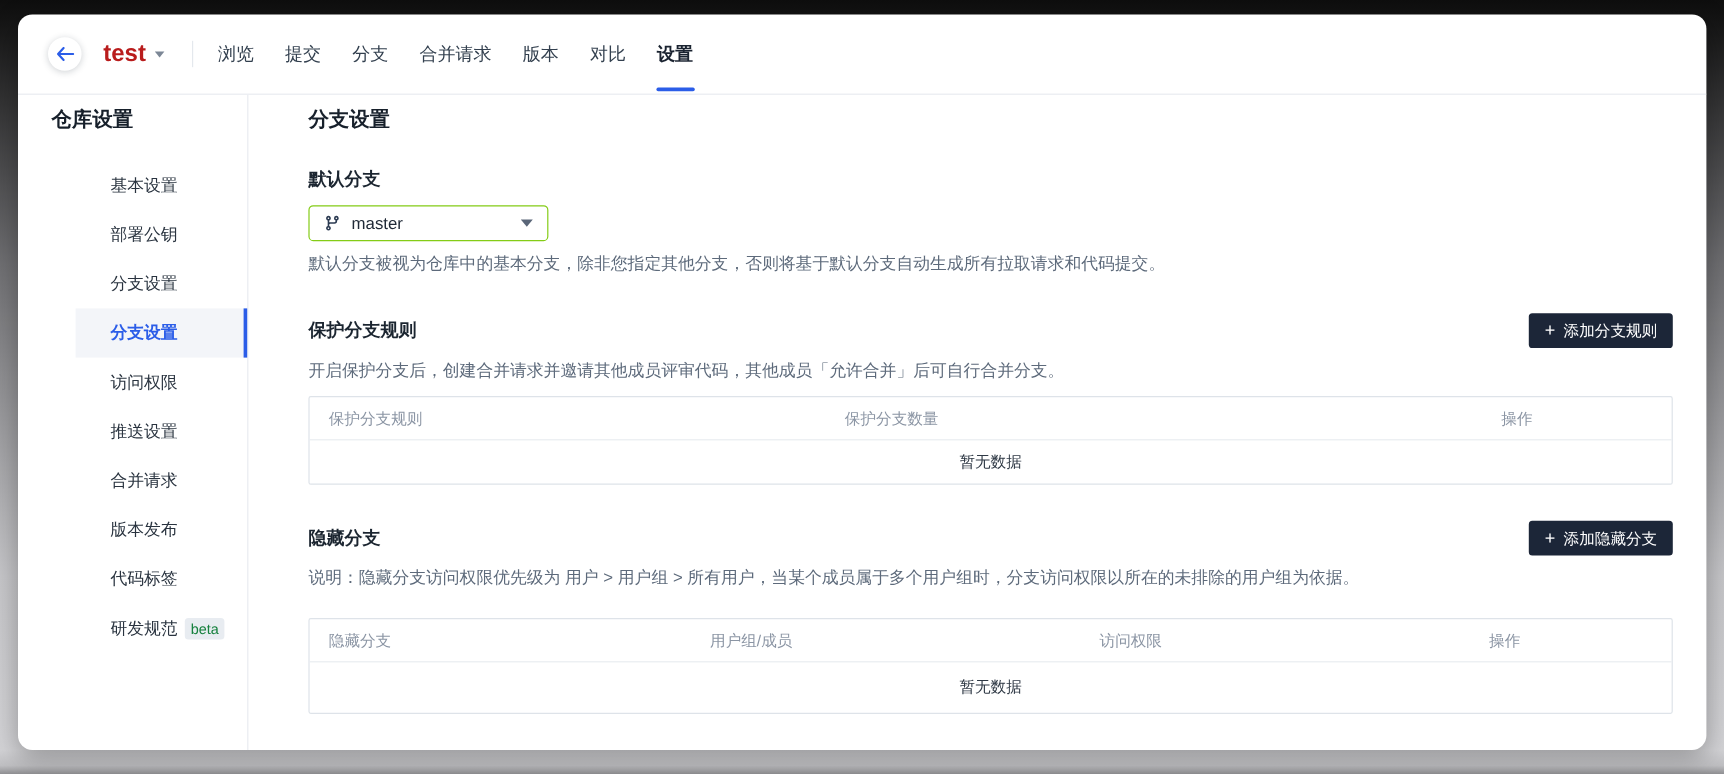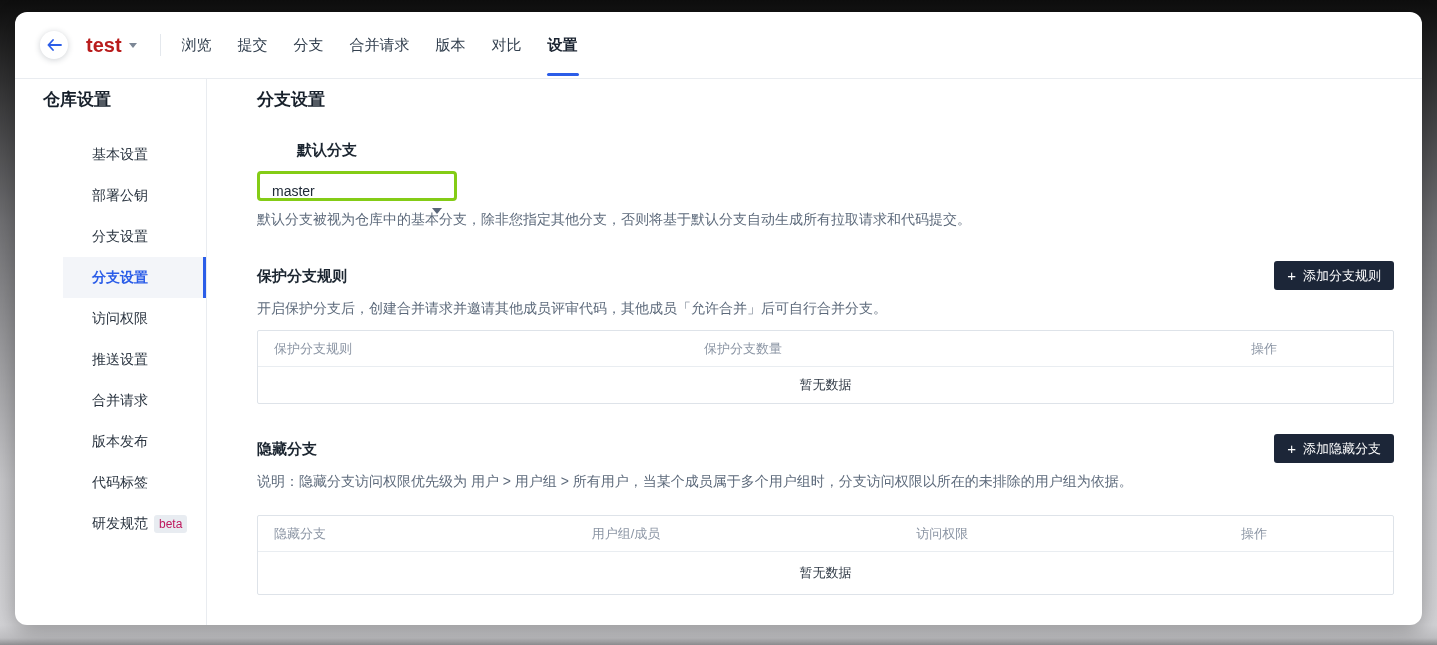--- a/index.html
+++ b/index.html
@@ -27,27 +27,27 @@
   .tab.active { font-weight:bold; color:#1a2330; }
   .tab.active::after { content:""; position:absolute; left:50%; transform:translateX(-50%); bottom:2px; width:32px; height:3px; border-radius:1.5px; background:#2b5de8; }
   
   .page-body { flex:1; display:flex; min-height:0;gap:20px; }
   .sidebar { flex:0 0 192px; border-right:1px solid #e9ecf0; padding-top:8px; }
   .sidebar-title { padding-left:28px; font-size:17px; font-weight:bold; color:#17202b; line-height:26px; }
   .sidebar-list { margin-top:21px;padding-left:48px; }
   .side-item { height:41px; display:flex; align-items:center; padding-left:29px; font-size:14px; color:#29333f; position:relative; cursor:pointer; }
   .side-item.active { color:#2b5de8; background:#f3f5f9; font-weight:bold; }
   .side-item.active::after { content:""; position:absolute; right:0; top:0; bottom:0; width:3px; background:#2b5de8; }
-  .beta-badge { margin-left:6px; background:#e8ecf1; color:#be185d; font-size:12px; font-weight:normal; line-height:16px; padding:1px 5px; border-radius:3px; }
+  .beta-badge { margin-left:6px; background:#e8ecf1; color:#15803d; font-size:12px; font-weight:normal; line-height:16px; padding:1px 5px; border-radius:3px; }
   
   .main { flex:1; padding:8px 28px 0 30px; overflow:hidden; }
   .page-title { font-size:17px; font-weight:bold; color:#17202b; line-height:26px; }
   .section-heading { font-size:15px; font-weight:bold; color:#1b2530; line-height:22px; }
-  .mt-default { margin-top:26px;margin-left:40px; }
-  .branch-select { margin-top:10px; width:200px; height:30px; border:3px solid #84cc16; border-radius:4px; display:flex; padding:0 12px; gap:9px; cursor:pointer; background:#fff;flex-direction:column; }
+  .mt-default { margin-top:26px; }
+  .branch-select { margin-top:10px; width:200px; height:30px; border:1px solid #84cc16; border-radius:4px; display:flex; align-items:center; padding:0 12px; gap:9px; cursor:pointer; background:#fff; }
   .branch-select .sel-caret { margin-left:auto; width:0; height:0; border-left:5px solid transparent; border-right:5px solid transparent; border-top:6px solid #5a6678; }
   .branch-select .sel-label { font-size:14px; color:#202a37; }
   .desc { margin-top:8px; font-size:14px; color:#5d6a7b; line-height:20px; }
   .section-row { display:flex; align-items:center; justify-content:space-between; margin-top:32px; }
   .section-row.row-hidden { margin-top:30px; }
   .add-btn { height:29px; background:#1c2638; color:#fff; font-size:13px; border:none; border-radius:3px; padding:0 13px; display:flex; align-items:center; gap:7px; cursor:pointer; font-family:inherit; }
   .plus-icon { font-size:15px; line-height:1; font-weight:normal; }
   .table { margin-top:12px; border:1px solid #dee3e9; border-radius:2px; }
   .table.mt-lg { margin-top:24px; }
   .thead { display:grid; height:36px; align-items:center; border-bottom:1px solid #e9edf1; color:#8b95a4; font-size:13px; }

